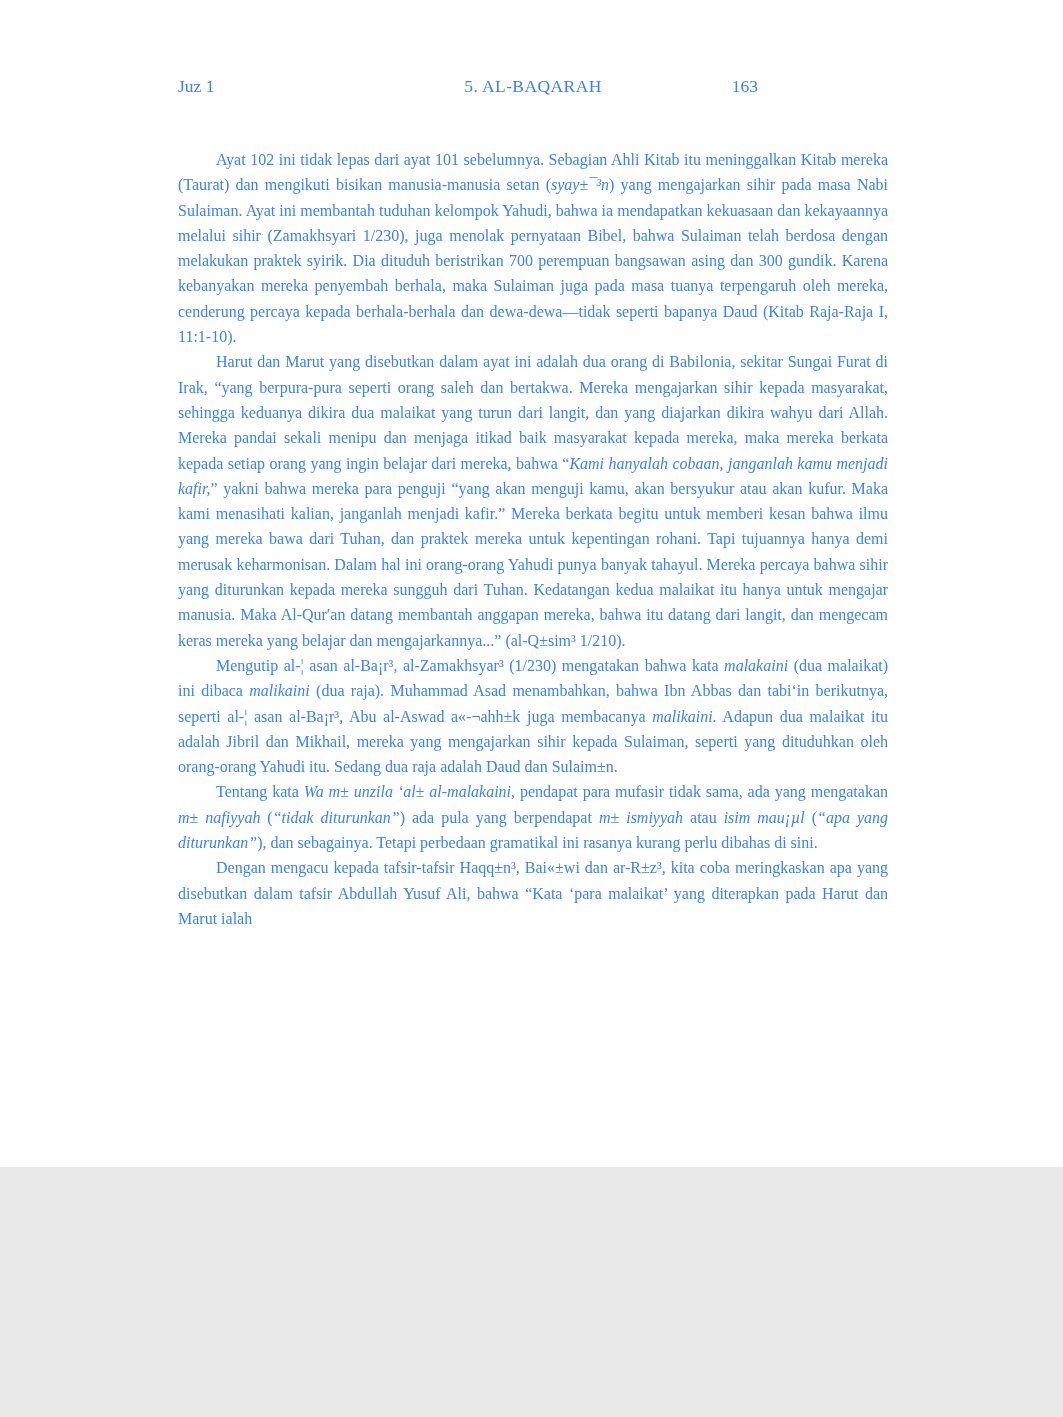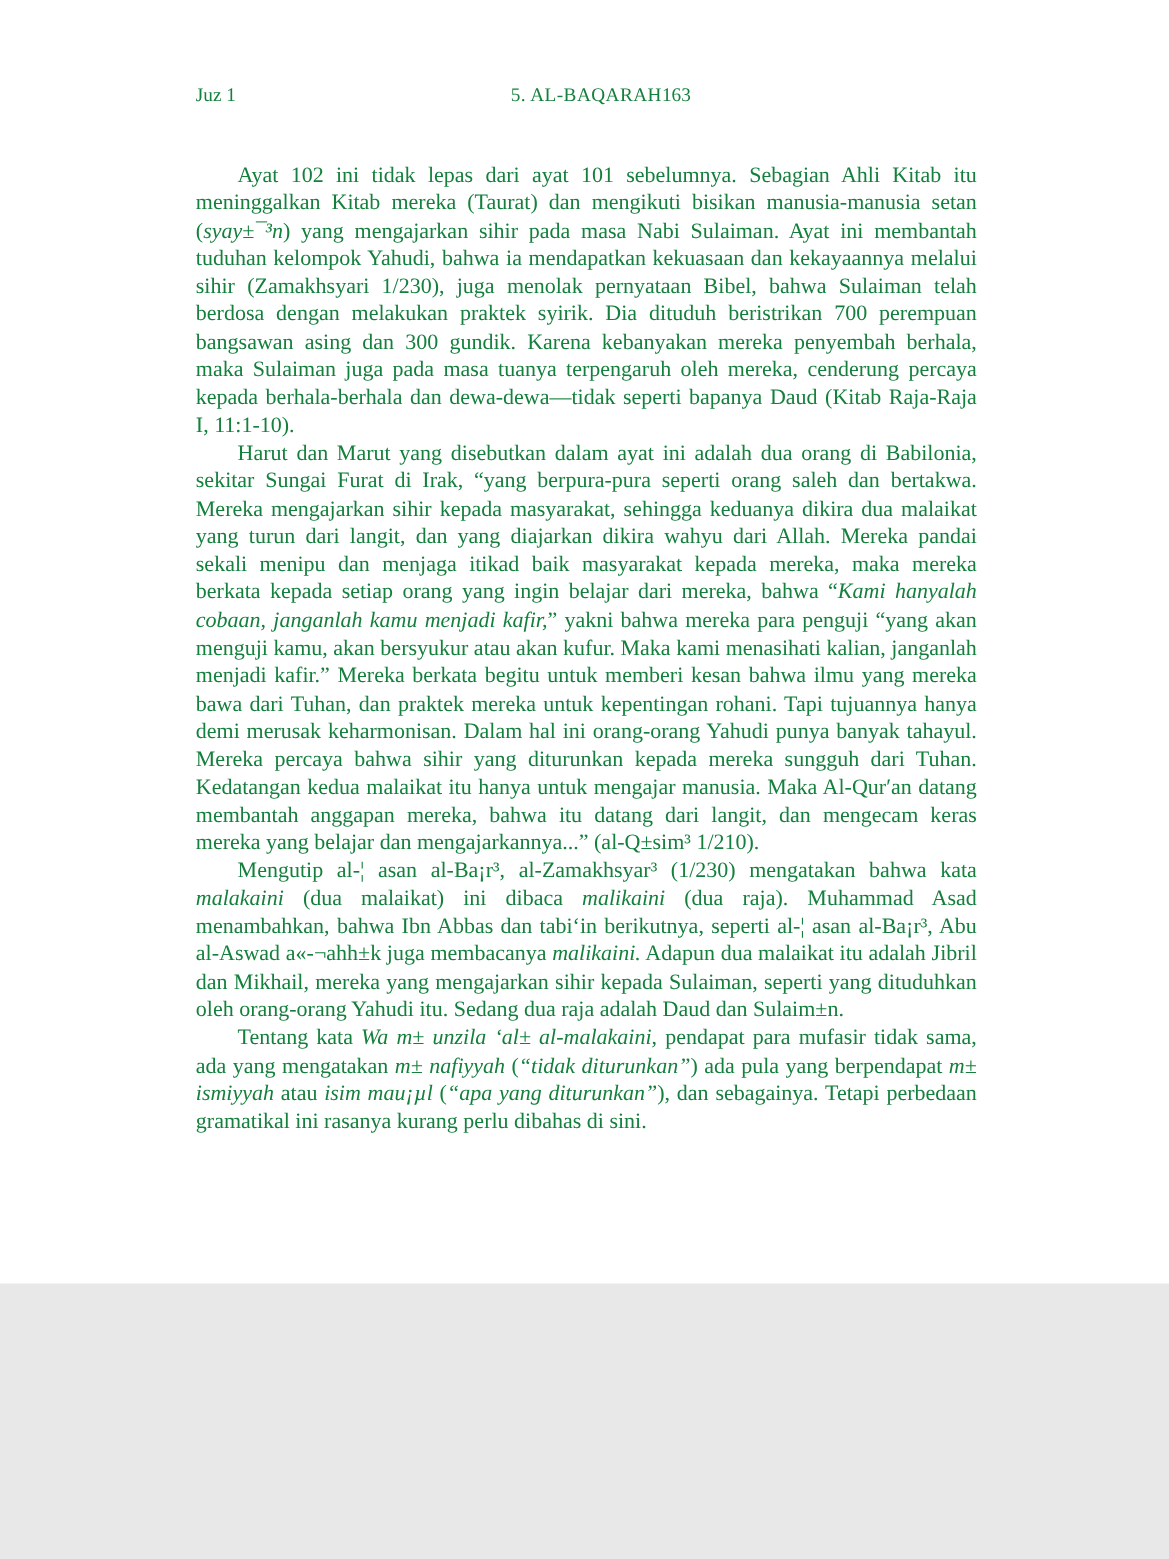--- a/index.html
+++ b/index.html
@@ -9,36 +9,36 @@
   }
   .page {
     position: relative;
     width: 1063px;
     height: 1167px;
     margin: 0 auto;
     background: #ffffff;
     box-sizing: border-box;
     padding: 76px 175px 0 178px;
     font-family: "Liberation Serif", "DejaVu Serif", serif;
-    color: #15803d;
+    color: #3b82f6;
     overflow: hidden;
   }
   .page-header {
     display: grid;
     grid-template-columns: 1fr auto 1fr;
     align-items: baseline;
     font-size: 17.5px;
     line-height: 1.2;
     margin-bottom: 50px;
   }
   .page-header .hdr-left  { text-align: left; }
   .page-header .hdr-center{ text-align: center; letter-spacing: 0.4px; }
-  .page-header .hdr-right { text-align: left; }
+  .page-header .hdr-right { text-align: center; }
   .body-text {
-    font-size: 20px;
+    font-size: 16px;
     line-height: 25.3px;
     text-align: justify;
   }
   p.para {
     margin: 0;
     padding: 0;
     text-indent: 38px;
   }
   .it { font-style: italic; }
 </style>
@@ -51,15 +51,16 @@
     <span class="hdr-left">Juz 1</span>
     <span class="hdr-center">5. AL-BAQARAH</span>
     <span class="hdr-right">163</span>
   </div>
 
   <div class="body-text">
       <p class="para"><span>Ayat 102 ini tidak lepas dari ayat 101 sebelumnya. Sebagian Ahli Kitab itu meninggalkan Kitab mereka (Taurat) dan mengikuti bisikan manusia-manusia setan (</span><span class="it">syay±¯³n</span><span>) yang mengajarkan sihir pada masa Nabi Sulaiman. Ayat ini membantah tuduhan kelompok Yahudi, bahwa ia mendapatkan kekuasaan dan kekayaannya melalui sihir (Zamakhsyari 1/230), juga menolak pernyataan Bibel, bahwa Sulaiman telah berdosa dengan melakukan praktek syirik. Dia dituduh beristrikan 700 perempuan bangsawan asing dan 300 gundik. Karena kebanyakan mereka penyembah berhala, maka Sulaiman juga pada masa tuanya terpengaruh oleh mereka, cenderung percaya kepada berhala-berhala dan dewa-dewa—tidak seperti bapanya Daud (Kitab Raja-Raja I, 11:1-10).</span></p>
       <p class="para"><span>Harut dan Marut yang disebutkan dalam ayat ini adalah dua orang di Babilonia, sekitar Sungai Furat di Irak, “yang berpura-pura seperti orang saleh dan bertakwa. Mereka mengajarkan sihir kepada masyarakat, sehingga keduanya dikira dua malaikat yang turun dari langit, dan yang diajarkan dikira wahyu dari Allah. Mereka pandai sekali menipu dan menjaga itikad baik masyarakat kepada mereka, maka mereka berkata kepada setiap orang yang ingin belajar dari mereka, bahwa “</span><span class="it">Kami hanyalah cobaan, janganlah kamu menjadi kafir,</span><span>” yakni bahwa mereka para penguji “yang akan menguji kamu, akan bersyukur atau akan kufur. Maka kami menasihati kalian, janganlah menjadi kafir.” Mereka berkata begitu untuk memberi kesan bahwa ilmu yang mereka bawa dari Tuhan, dan praktek mereka untuk kepentingan rohani. Tapi tujuannya hanya demi merusak keharmonisan. Dalam hal ini orang-orang Yahudi punya banyak tahayul. Mereka percaya bahwa sihir yang diturunkan kepada mereka sungguh dari Tuhan. Kedatangan kedua malaikat itu hanya untuk mengajar manusia. Maka Al-Qur′an datang membantah anggapan mereka, bahwa itu datang dari langit, dan mengecam keras mereka yang belajar dan mengajarkannya...” (al-Q±sim³ 1/210).</span></p>
       <p class="para"><span>Mengutip al-¦ asan al-Ba¡r³, al-Zamakhsyar³ (1/230) mengatakan bahwa kata </span><span class="it">malakaini</span><span> (dua malaikat) ini dibaca </span><span class="it">malikaini</span><span> (dua raja). Muhammad Asad menambahkan, bahwa Ibn Abbas dan tabi‘in berikutnya, seperti al-¦ asan al-Ba¡r³, Abu al-Aswad a«-¬ahh±k juga membacanya </span><span class="it">malikaini.</span><span> Adapun dua malaikat itu adalah Jibril dan Mikhail, mereka yang mengajarkan sihir kepada Sulaiman, seperti yang dituduhkan oleh orang-orang Yahudi itu. Sedang dua raja adalah Daud dan Sulaim±n.</span></p>
       <p class="para"><span>Tentang kata </span><span class="it">Wa m± unzila ‘al± al-malakaini</span><span>, pendapat para mufasir tidak sama, ada yang mengatakan </span><span class="it">m± nafiyyah</span><span> (</span><span class="it">“tidak diturunkan”</span><span>) ada pula yang berpendapat </span><span class="it">m± ismiyyah</span><span> atau </span><span class="it">isim mau¡µl</span><span> (</span><span class="it">“apa yang diturunkan”</span><span>), dan sebagainya. Tetapi perbedaan gramatikal ini rasanya kurang perlu dibahas di sini.</span></p>
+      <p class="para"><span>Dengan mengacu kepada tafsir-tafsir Haqq±n³, Bai«±wi dan ar-R±z³, kita coba meringkaskan apa yang disebutkan dalam tafsir Abdullah Yusuf Ali, bahwa “Kata ‘para malaikat’ yang diterapkan pada Harut dan Marut ialah</span></p>
     </div>
 
 </div>
 
 </body></html>

